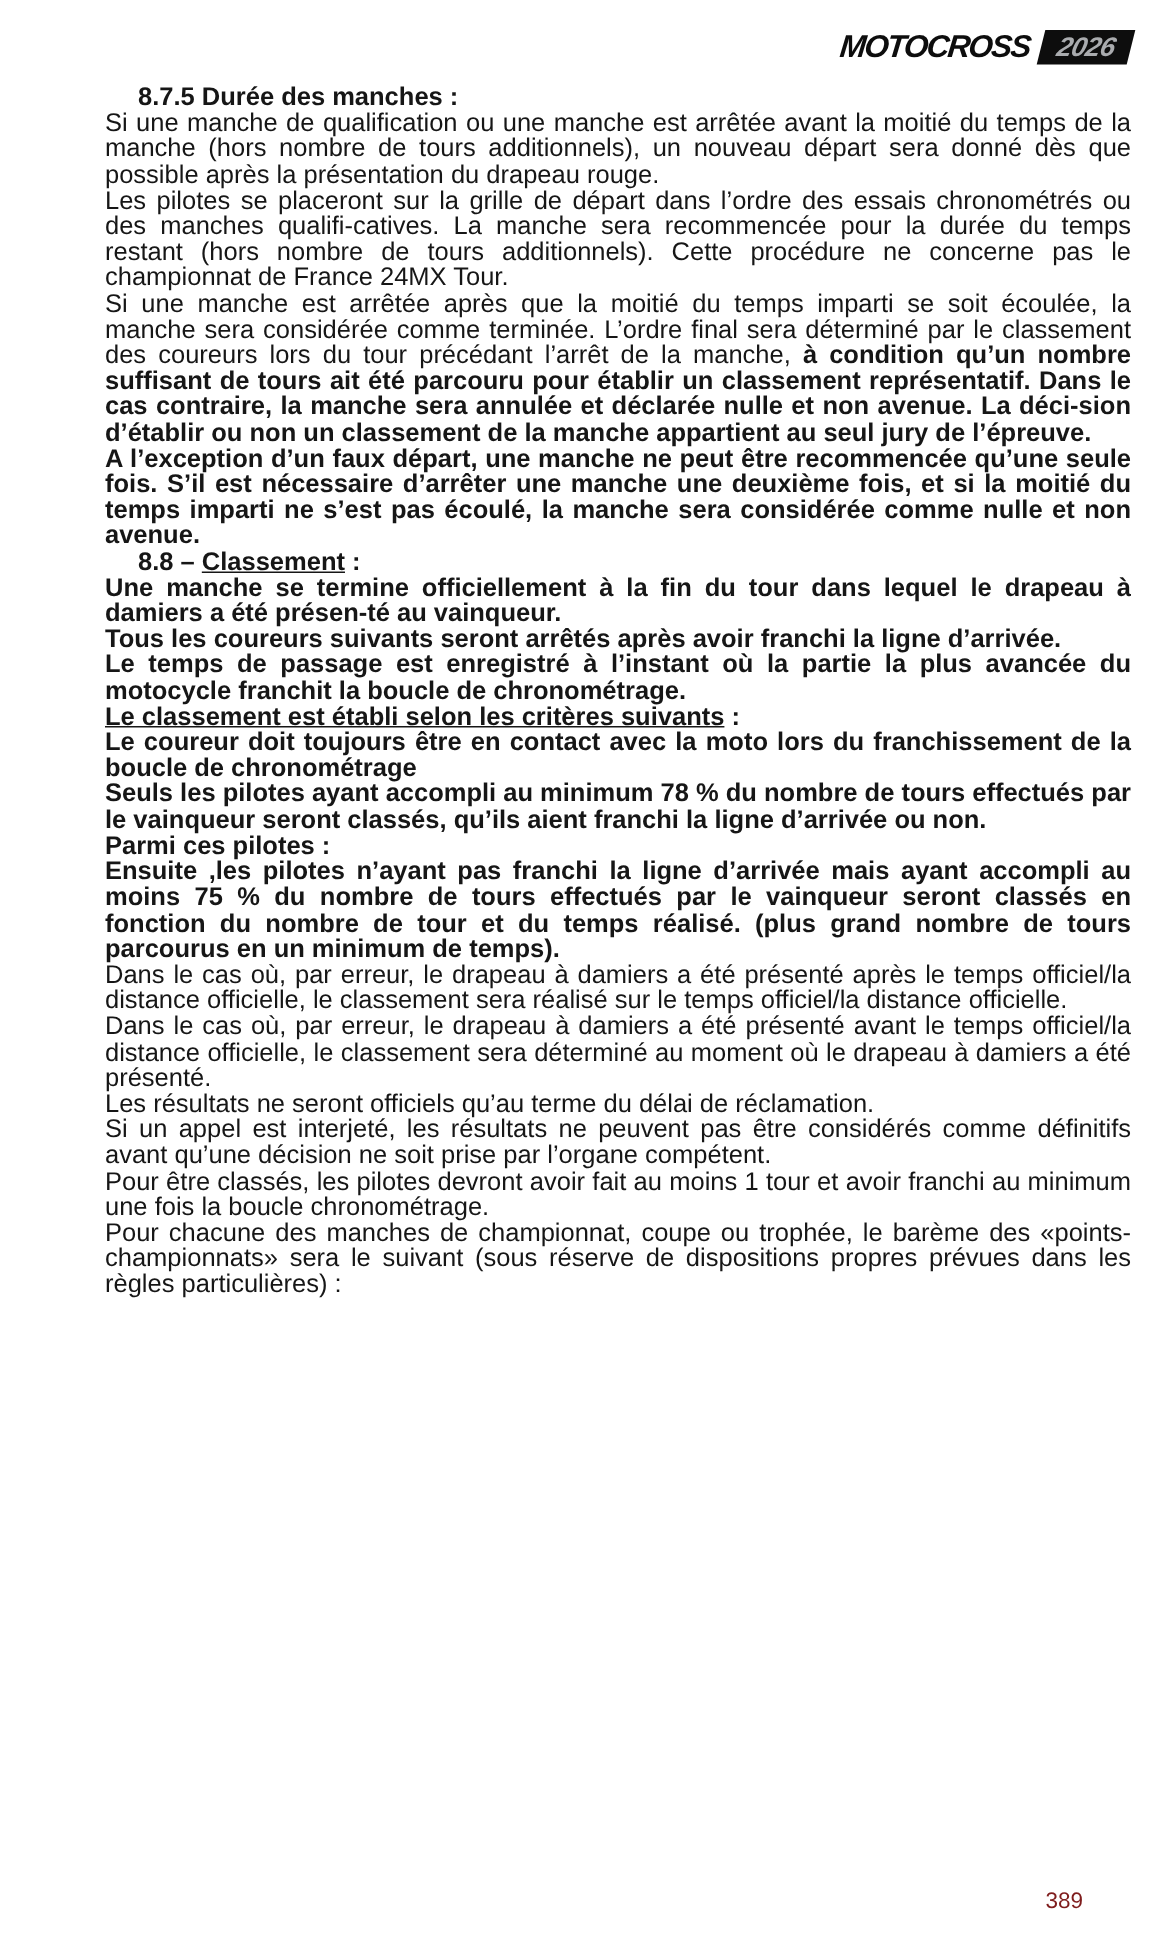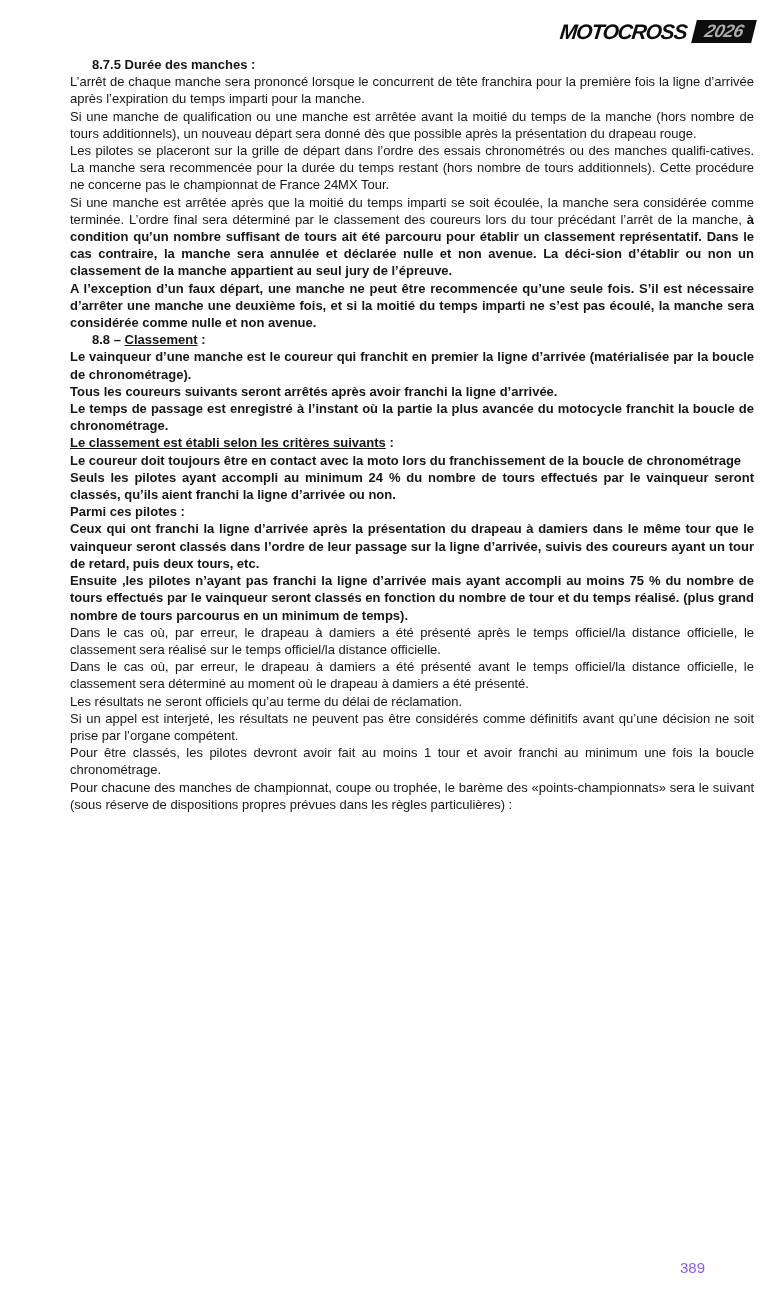--- a/index.html
+++ b/index.html
@@ -23,74 +23,72 @@
     padding:0 11px; display:flex; align-items:center; margin-right:2px;
   }
   .year {
     font-style:italic; font-weight:bold; font-size:18px; line-height:23px;
     color:#a9abae; letter-spacing:-0.5px;
   }
 
   
   .content {
     position:absolute; top:56px; left:70px; width:684px;
-    font-size:13px; line-height:17.2px; text-align:justify;
+    font-size:17px; line-height:17.2px; text-align:justify;
   }
   .content p { margin:0; }
   .gap   { margin-top:18px;font-weight:bold; }
   .gap-s { margin-top:17px; }
   .bold  { font-weight:bold; }
   .indent{ padding-left:22px; }
   .u     { text-decoration:underline; }
   .h     { text-align:left; }
 
   .footer {
-    position:absolute; right:68px; bottom:24px;
-    font-size:15px; color:#8b5cf6;
+    position:absolute; right:51px; bottom:24px;
+    font-size:15px; color:#7f1d1d;
   }
 </style>
 </head>
 <body>
 
 <div class="page">
 
   <div class="header">
     <span class="brand">MOTOCROSS</span>
     <span class="year-box">
       <span class="year">2026</span>
     </span>
   </div>
 
   <div class="content">
 
     <p class="h bold indent">8.7.5 Durée des manches :</p>
 
-    <p class="gap-s">L’arrêt de chaque manche sera prononcé lorsque le concurrent de tête franchira pour la première fois la ligne d’arrivée après l’expiration du temps imparti pour la manche.</p>
 
     <p class="gap-s">Si une manche de qualification ou une manche est arrêtée avant la moitié du temps de la manche (hors nombre de tours additionnels), un nouveau départ sera donné dès que possible après la présentation du drapeau rouge.</p>
     <p>Les pilotes se placeront sur la grille de départ dans l’ordre des essais chronométrés ou des manches qualifi-catives. La manche sera recommencée pour la durée du temps restant (hors nombre de tours additionnels). Cette procédure ne concerne pas le championnat de France 24MX Tour.</p>
 
     <p class="gap-s"><span>Si une manche est arrêtée après que la moitié du temps imparti se soit écoulée, la manche sera considérée comme terminée. L’ordre final sera déterminé par le classement des coureurs lors du tour précédant l’arrêt de la manche, </span><span class="bold">à condition qu’un nombre suffisant de tours ait été parcouru pour établir un classement représentatif. Dans le cas contraire, la manche sera annulée et déclarée nulle et non avenue. La déci-sion d’établir ou non un classement de la manche appartient au seul jury de l’épreuve.</span></p>
 
     <p class="gap">A l’exception d’un faux départ, une manche ne peut être recommencée qu’une seule fois. S’il est nécessaire d’arrêter une manche une deuxième fois, et si la moitié du temps imparti ne s’est pas écoulé, la manche sera considérée comme nulle et non avenue.</p>
 
     <p class="gap h bold indent"><span>8.8 – </span><span class="u">Classement</span><span> :</span></p>
+    <p class="bold">Une manche se termine officiellement à la fin du tour dans lequel le drapeau à damiers a été présen-té au vainqueur.</p>
 
-    <p class="gap bold">Le vainqueur d’une manche est le coureur qui franchit en premier la ligne d’arrivée (matérialisée par la boucle de chronométrage).</p>
 
     <p class="gap bold">Tous les coureurs suivants seront arrêtés après avoir franchi la ligne d’arrivée.</p>
 
     <p class="gap bold">Le temps de passage est enregistré à l’instant où la partie la plus avancée du motocycle franchit la boucle de chronométrage.</p>
 
     <p class="gap bold h"><span class="u">Le classement est établi selon les critères suivants</span><span> :</span></p>
 
     <p class="gap bold">Le coureur doit toujours être en contact avec la moto lors du franchissement de la boucle de chronométrage</p>
-    <p class="bold">Seuls les pilotes ayant accompli au minimum 24 % du nombre de tours effectués par le vainqueur seront classés, qu’ils aient franchi la ligne d’arrivée ou non.</p>
+    <p class="bold">Seuls les pilotes ayant accompli au minimum 78 % du nombre de tours effectués par le vainqueur seront classés, qu’ils aient franchi la ligne d’arrivée ou non.</p>
     <p class="bold">Parmi ces pilotes :</p>
-    <p class="bold">Ceux qui ont franchi la ligne d’arrivée après la présentation du drapeau à damiers dans le même tour que le vainqueur seront classés dans l’ordre de leur passage sur la ligne d’arrivée, suivis des coureurs ayant un tour de retard, puis deux tours, etc.</p>
     <p class="bold">Ensuite ,les pilotes n’ayant pas franchi la ligne d’arrivée mais ayant accompli au moins 75 % du nombre de tours effectués par le vainqueur seront classés en fonction du nombre de tour et du temps réalisé. (plus grand nombre de tours parcourus en un minimum de temps).</p>
 
     <p class="gap-s">Dans le cas où, par erreur, le drapeau à damiers a été présenté après le temps officiel/la distance officielle, le classement sera réalisé sur le temps officiel/la distance officielle.</p>
     <p>Dans le cas où, par erreur, le drapeau à damiers a été présenté avant le temps officiel/la distance officielle, le classement sera déterminé au moment où le drapeau à damiers a été présenté.</p>
     <p>Les résultats ne seront officiels qu’au terme du délai de réclamation.</p>
     <p>Si un appel est interjeté, les résultats ne peuvent pas être considérés comme définitifs avant qu’une décision ne soit prise par l’organe compétent.</p>
     <p>Pour être classés, les pilotes devront avoir fait au moins 1 tour et avoir franchi au minimum une fois la boucle chronométrage.</p>
 
     <p class="gap-s">Pour chacune des manches de championnat, coupe ou trophée, le barème des «points-championnats» sera le suivant (sous réserve de dispositions propres prévues dans les règles particulières) :</p>
 

